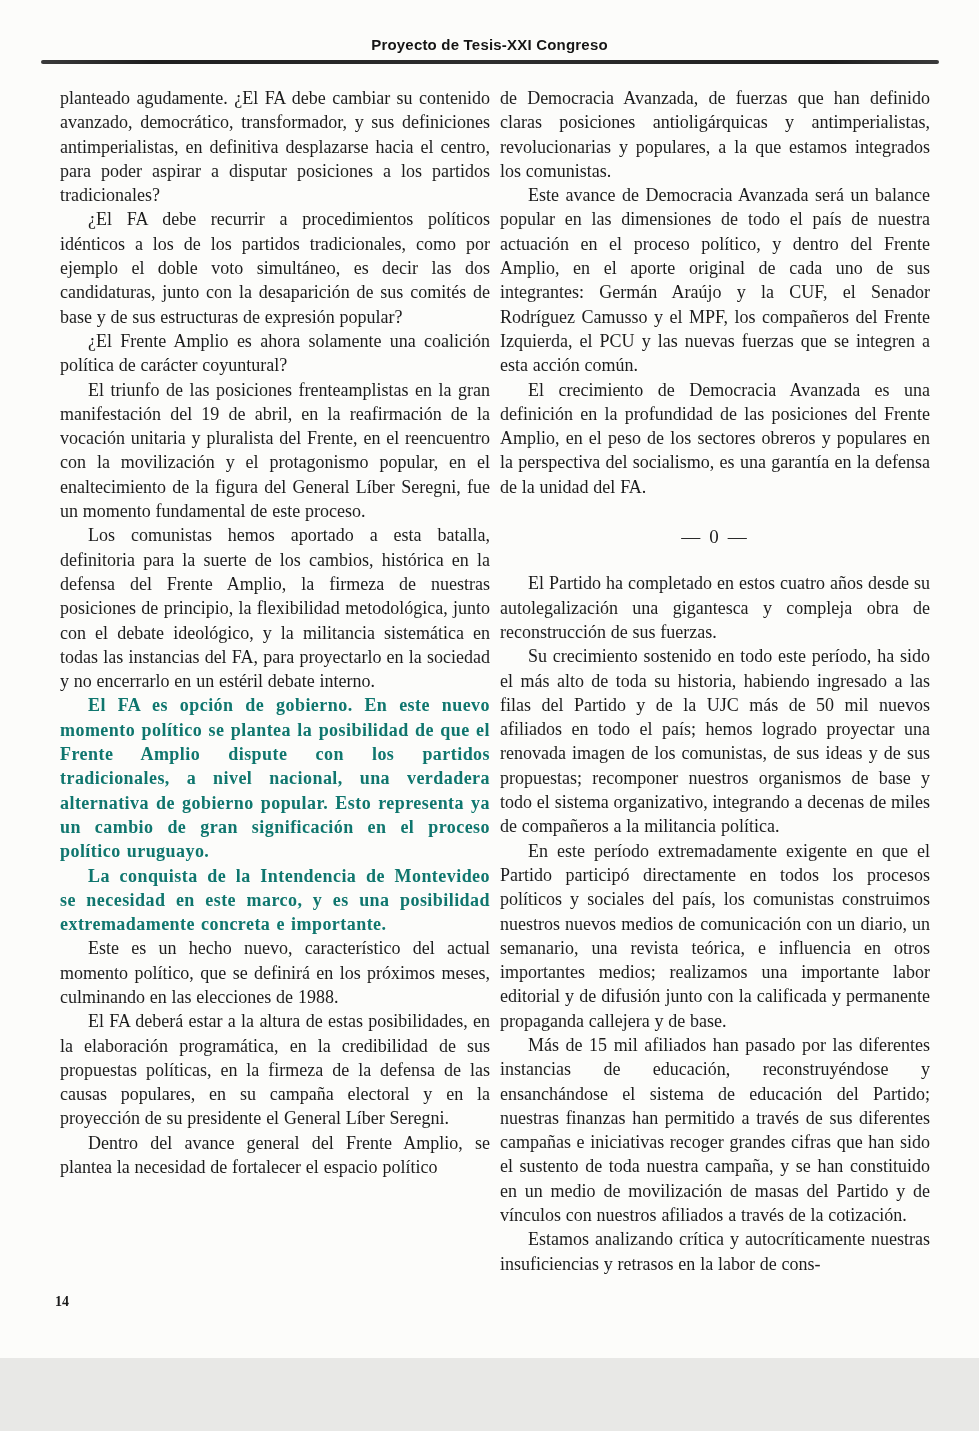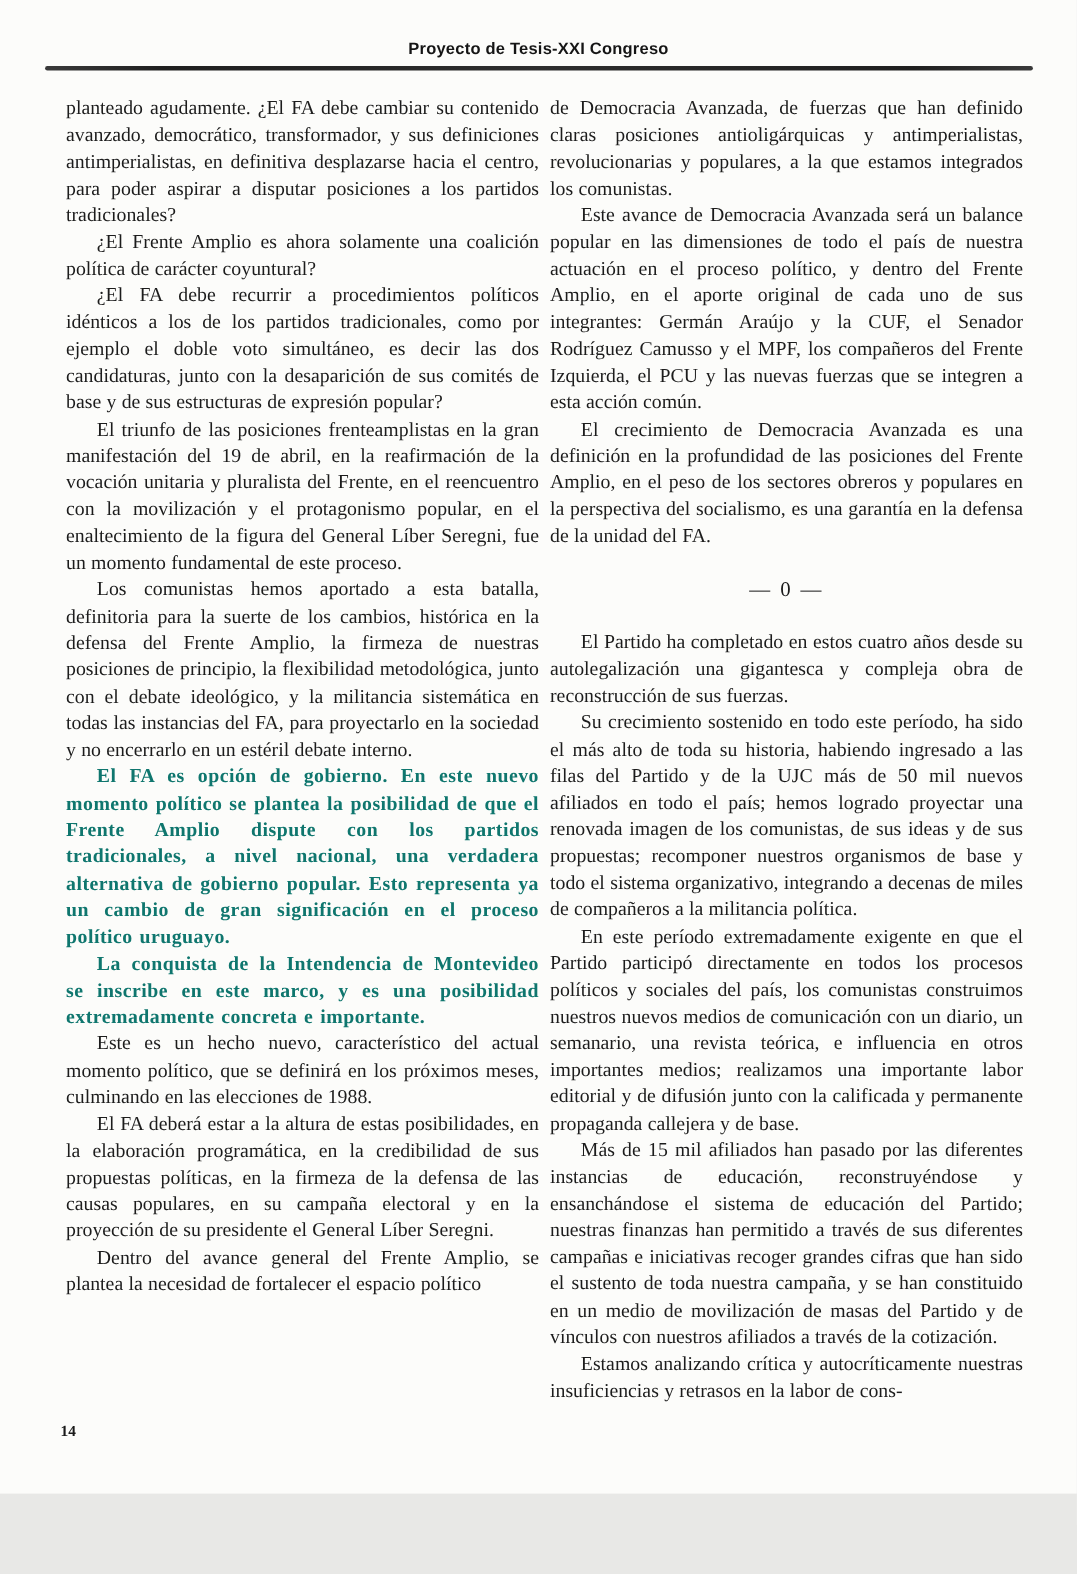--- a/index.html
+++ b/index.html
@@ -84,26 +84,26 @@
 
 <div class="page">
   <div class="page-header">
     <div class="header-title">Proyecto de Tesis-XXI Congreso</div>
     <div class="header-rule"></div>
   </div>
 
   <div class="content-columns">
     <div class="column">
         <p class="para no-indent">planteado agudamente. ¿El FA debe cambiar su contenido avanzado, democrático, transformador, y sus definiciones antimperialistas, en definitiva desplazarse hacia el centro, para poder aspirar a disputar posiciones a los partidos tradicionales?</p>
+        <p class="para">¿El FA debe recurrir a procedimientos políticos idénticos a los de los partidos tradicionales, como por ejemplo el doble voto simultáneo, es decir las dos candidaturas, junto con la desaparición de sus comités de base y de sus estructuras de expresión popular?</p>
         <p class="para">¿El Frente Amplio es ahora solamente una coalición política de carácter coyuntural?</p>
-        <p class="para">¿El FA debe recurrir a procedimientos políticos idénticos a los de los partidos tradicionales, como por ejemplo el doble voto simultáneo, es decir las dos candidaturas, junto con la desaparición de sus comités de base y de sus estructuras de expresión popular?</p>
         <p class="para">El triunfo de las posiciones frenteamplistas en la gran manifestación del 19 de abril, en la reafirmación de la vocación unitaria y pluralista del Frente, en el reencuentro con la movilización y el protagonismo popular, en el enaltecimiento de la figura del General Líber Seregni, fue un momento fundamental de este proceso.</p>
         <p class="para">Los comunistas hemos aportado a esta batalla, definitoria para la suerte de los cambios, histórica en la defensa del Frente Amplio, la firmeza de nuestras posiciones de principio, la flexibilidad metodológica, junto con el debate ideológico, y la militancia sistemática en todas las instancias del FA, para proyectarlo en la sociedad y no encerrarlo en un estéril debate interno.</p>
         <p class="para bold">El FA es opción de gobierno. En este nuevo momento político se plantea la posibilidad de que el Frente Amplio dispute con los partidos tradicionales, a nivel nacional, una verdadera alternativa de gobierno popular. Esto representa ya un cambio de gran significación en el proceso político uruguayo.</p>
-        <p class="para bold">La conquista de la Intendencia de Montevideo se inscribe en este marco, y es una posibilidad extremadamente concreta e importante.</p>
+        <p class="para bold">La conquista de la Intendencia de Montevideo se necesidad en este marco, y es una posibilidad extremadamente concreta e importante.</p>
         <p class="para">Este es un hecho nuevo, característico del actual momento político, que se definirá en los próximos meses, culminando en las elecciones de 1988.</p>
         <p class="para">El FA deberá estar a la altura de estas posibilidades, en la elaboración programática, en la credibilidad de sus propuestas políticas, en la firmeza de la defensa de las causas populares, en su campaña electoral y en la proyección de su presidente el General Líber Seregni.</p>
         <p class="para">Dentro del avance general del Frente Amplio, se plantea la necesidad de fortalecer el espacio político</p>
       </div>
     <div class="column">
         <p class="para no-indent">de Democracia Avanzada, de fuerzas que han definido claras posiciones antioligárquicas y antimperialistas, revolucionarias y populares, a la que estamos integrados los comunistas.</p>
         <p class="para">Este avance de Democracia Avanzada será un balance popular en las dimensiones de todo el país de nuestra actuación en el proceso político, y dentro del Frente Amplio, en el aporte original de cada uno de sus integrantes: Germán Araújo y la CUF, el Senador Rodríguez Camusso y el MPF, los compañeros del Frente Izquierda, el PCU y las nuevas fuerzas que se integren a esta acción común.</p>
         <p class="para">El crecimiento de Democracia Avanzada es una definición en la profundidad de las posiciones del Frente Amplio, en el peso de los sectores obreros y populares en la perspectiva del socialismo, es una garantía  en la defensa de la unidad del FA.</p>
         <p class="para no-indent separator">— 0 —</p>
         <p class="para">El Partido ha completado en estos cuatro años desde su autolegalización una gigantesca y compleja obra de reconstrucción de sus fuerzas.</p>

